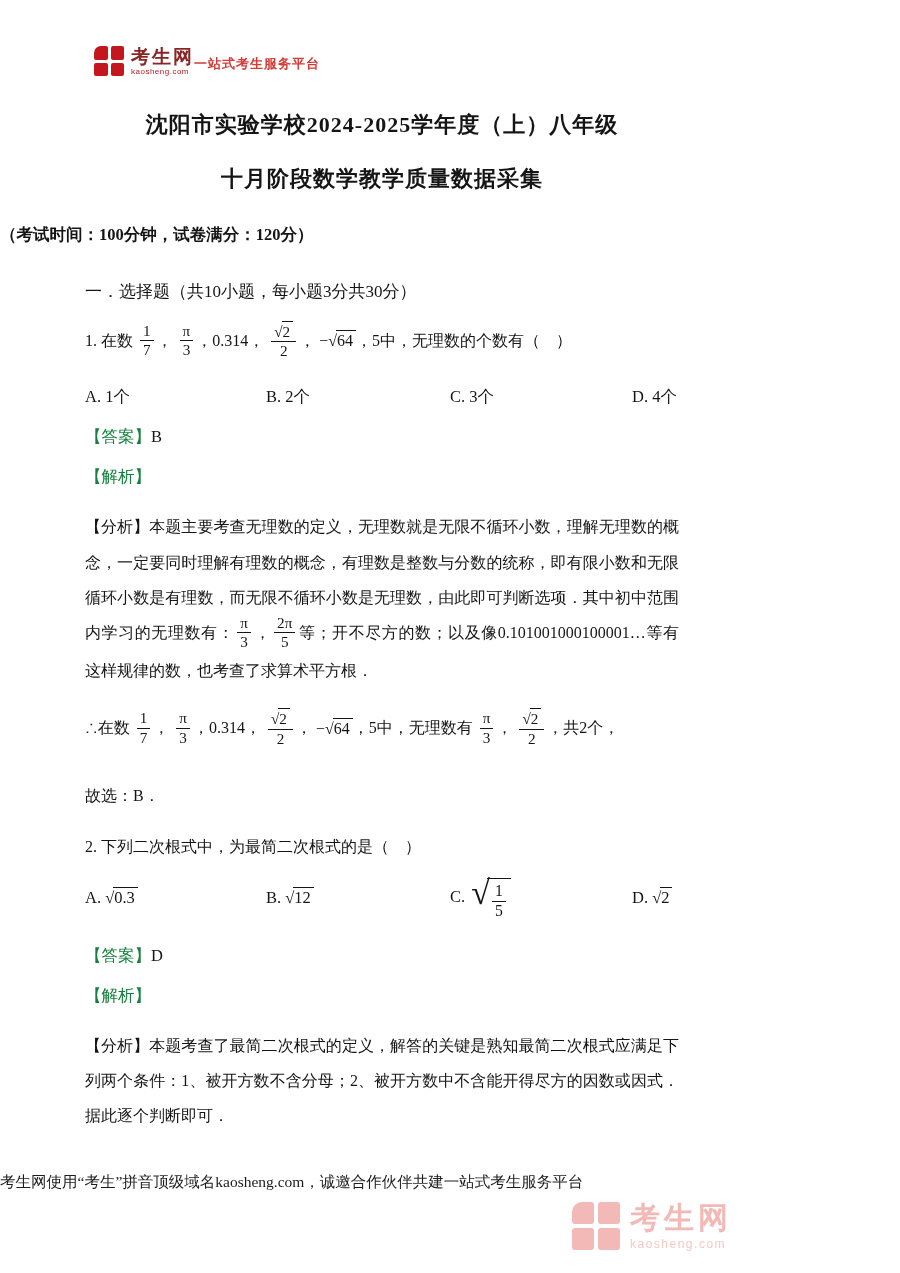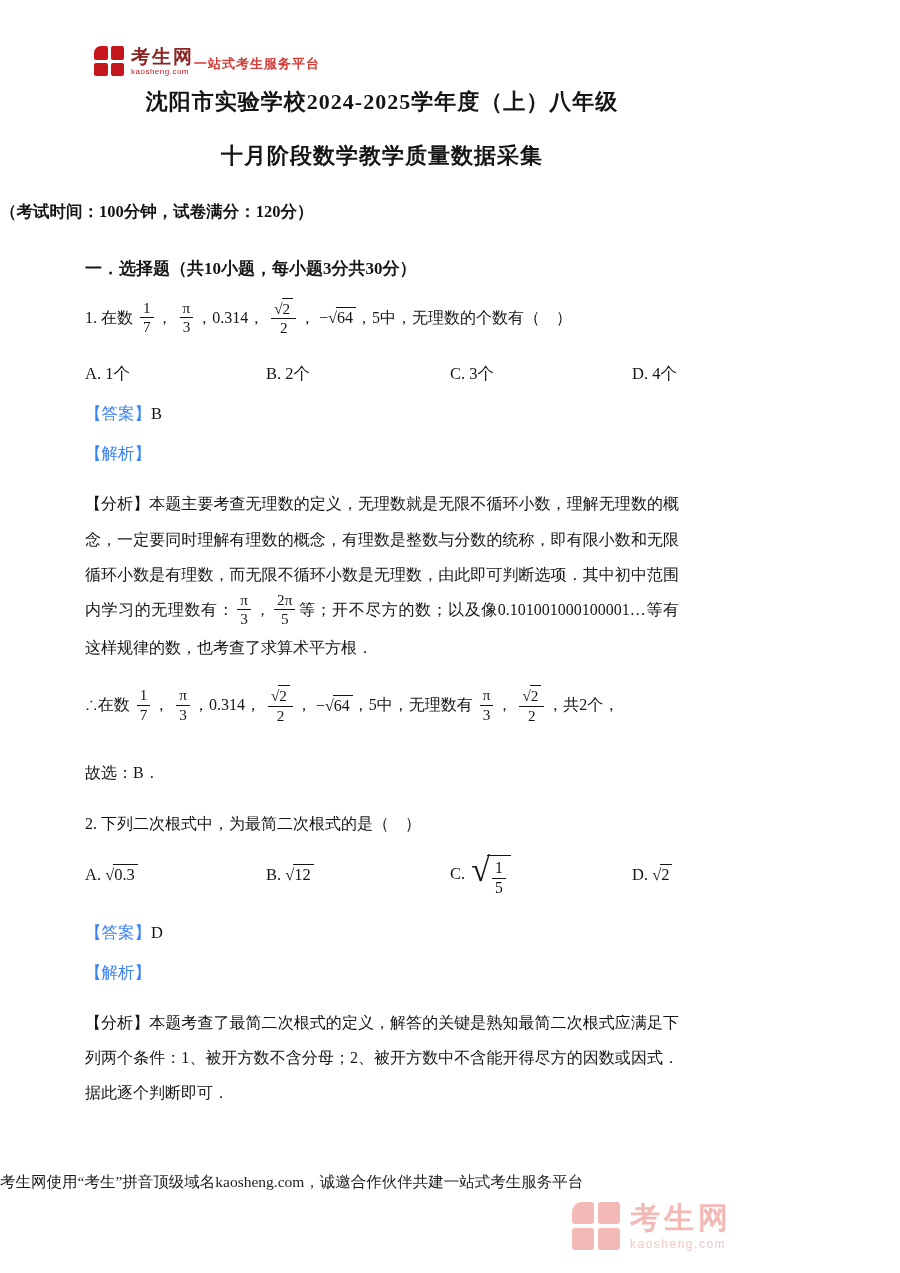--- a/index.html
+++ b/index.html
@@ -10,32 +10,32 @@
   .brand{display:flex;align-items:center;padding:46px 0 0 94px}
   .brand-icon{width:30px;height:30px;display:grid;grid-template-columns:1fr 1fr;grid-template-rows:1fr 1fr;gap:3px;flex:0 0 auto}
   .brand-icon i{background:#c4161c;border-radius:2px}
   .brand-icon i:nth-child(1){border-top-left-radius:7px}
   .brand-col{margin-left:7px;line-height:1}
   .brand-name{font-family:"Liberation Sans",sans-serif;font-weight:bold;font-size:19px;color:#8b2524;letter-spacing:2px}
   .brand-domain{font-family:"Liberation Sans",sans-serif;font-size:8px;color:#c4161c;margin-top:2px;letter-spacing:.5px}
   .brand-tagline{font-family:"Liberation Sans",sans-serif;font-size:13px;font-weight:bold;color:#d43a36;padding-top:6px;letter-spacing:1px}
 
   
-  .title{text-align:center;font-size:22px;font-weight:bold;letter-spacing:1px;margin-top:11px}
+  .title{text-align:center;font-size:22px;font-weight:bold;letter-spacing:1px;margin-top:34px}
   .title.second{margin-top:24px}
   .exam-info{font-size:16.5px;font-weight:bold;margin-top:30px}
-  .section-heading{margin:34px 85px 0;font-size:17px;font-weight:bold}
+  .section-heading{margin:34px 85px 0;font-size:17px;font-weight:normal}
 
   
   .stem{margin:20px 85px 0;font-size:16px}
   .mathline{line-height:1.7}
   .options{display:grid;grid-template-columns:181px 184px 182px 1fr;margin:24px 85px 0;font-size:16.5px}
   .options-q2{align-items:center;margin-top:18px}
   .ansline{margin:18px 85px 0;font-size:16.5px}
-  .blue{color:#3b82f6}
+  .blue{color:#15803d}
   .para{margin:21px 85px 0;font-size:16px;line-height:2.2;text-align:justify}
   .conclusion{margin-top:28px}
 
   
   .frac{display:inline-block;text-align:center;vertical-align:middle;line-height:1.2;font-size:.95em;margin:0 3px;position:relative;top:-2px}
   .frac .num{display:block;padding:0 3px}
   .frac .den{display:block;border-top:1px solid #151515;padding:0 3px}
   .m{white-space:nowrap}
   .rs{display:inline-block;margin-right:-1px}
   .ol{display:inline-block;border-top:1px solid #151515;padding:0 3px 0 1px;line-height:1.25}

